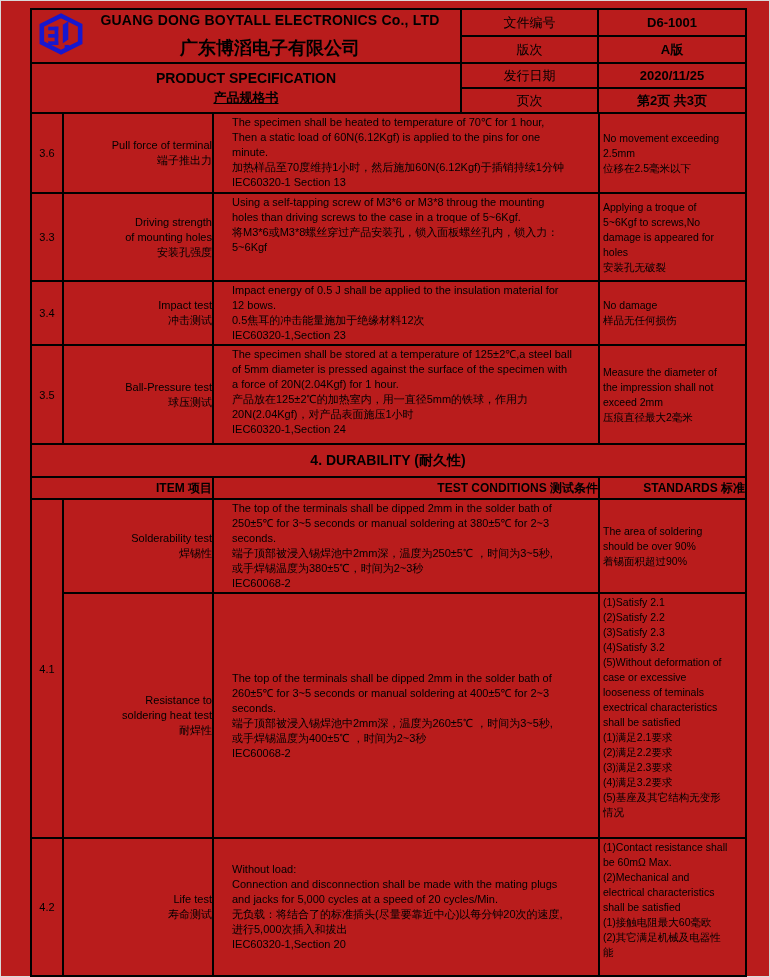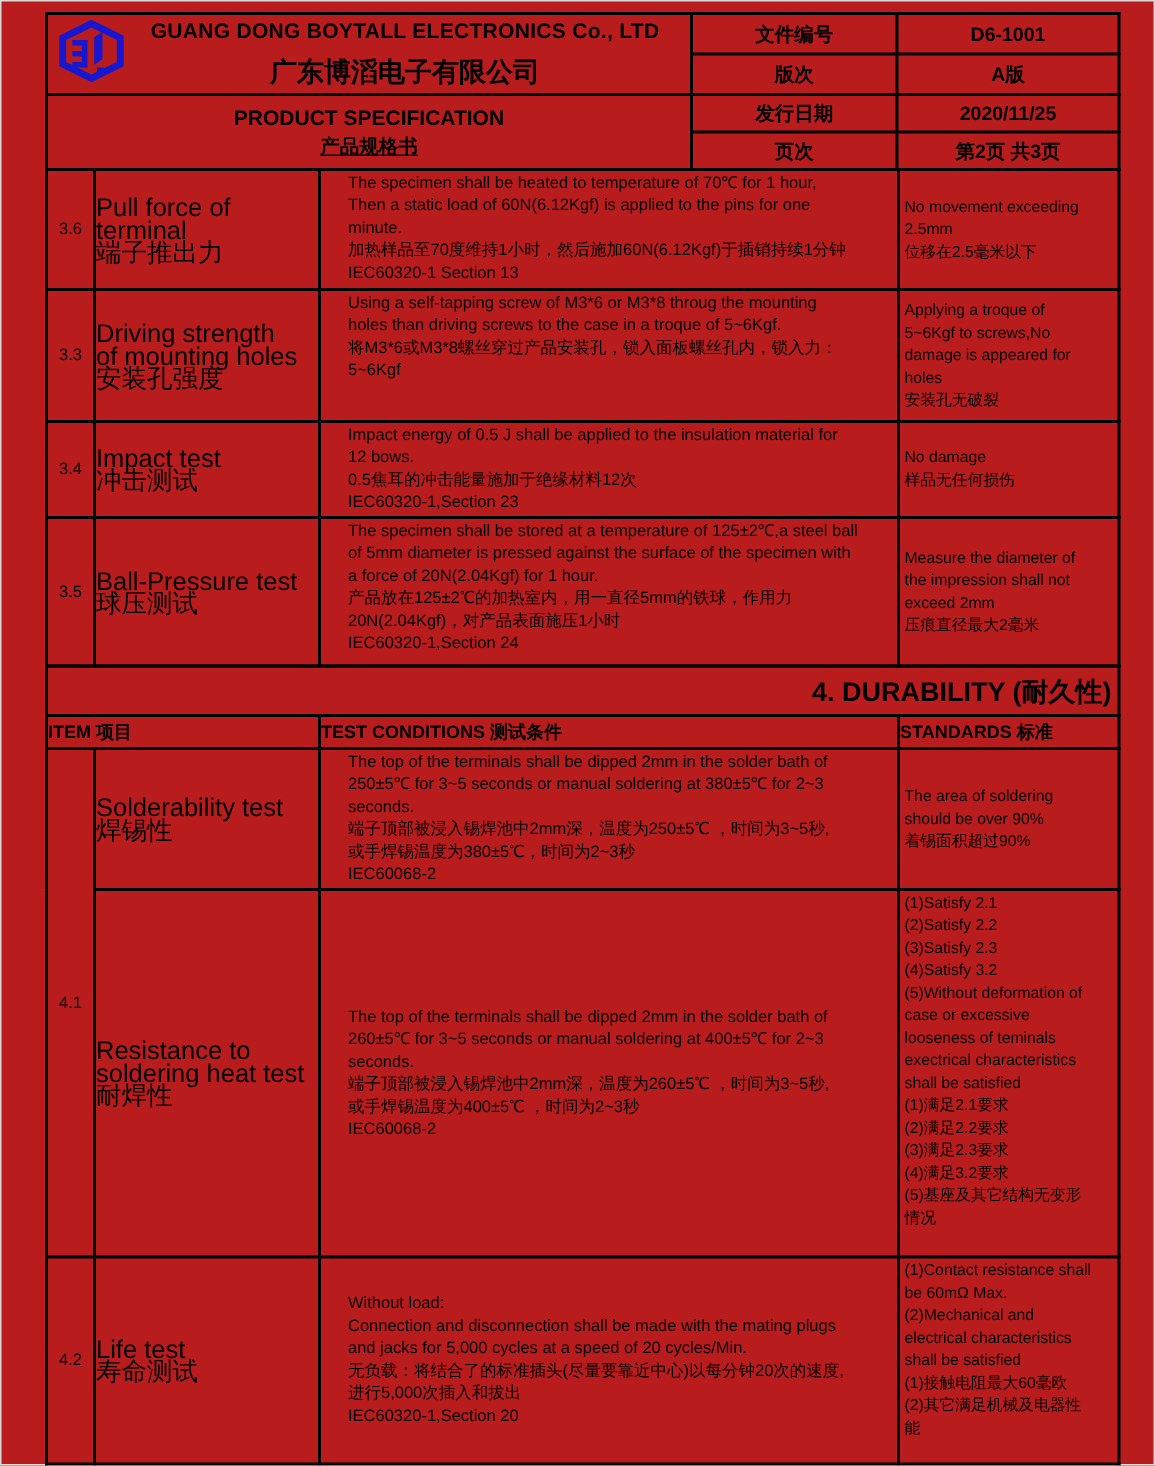--- a/index.html
+++ b/index.html
@@ -15,34 +15,34 @@
   
   .hdr td { text-align:center; vertical-align:middle; }
   .company-cell { padding:2px 4px; }
   .company-inner { display:flex; align-items:center; justify-content:flex-start; }
   .logo { flex:0 0 auto; margin-left:2px; }
   .company-text { flex:1; text-align:center; }
   .company-en { font-size:14px; font-weight:bold; letter-spacing:0.2px; }
   .company-cn { font-size:18px; font-weight:bold; margin-top:8px; }
   .doc-title-en { font-size:14px; font-weight:bold; }
   .doc-title-cn { font-size:13px; font-weight:bold; margin-top:3px;text-decoration:underline; }
-  .hdr-label { font-size:13px; font-weight:bold; }
+  .hdr-label { font-size:13px; font-weight:normal; }
   .hdr-value { font-size:13px; font-weight:bold; }
 
   
   .no-cell { text-align:center; vertical-align:middle; font-size:11px; }
-  .item-cell { text-align:left; vertical-align:middle; font-size:17px; line-height:15px; }
+  .item-cell { text-align:right; vertical-align:middle; font-size:11px; line-height:15px; }
   .cond-cell { text-align:left; vertical-align:top; font-size:11px; line-height:15px; padding:1px 18px; }
   .cond-mid { vertical-align:middle; }
   .std-cell { text-align:left; vertical-align:middle; font-size:10.5px; line-height:15px; padding:1px 2px 1px 3px; }
   .std-top { vertical-align:top; }
   .pre { white-space:pre-line; }
 
-  .sec-title { font-size:18px; font-weight:bold; text-align:right; vertical-align:middle; padding:2px 4px 2px 3px; }
-  .col-hdr { font-size:12px; font-weight:bold; text-align:left; vertical-align:middle; }
+  .sec-title { font-size:14px; font-weight:bold; text-align:center; vertical-align:middle; padding:2px 4px 2px 3px; }
+  .col-hdr { font-size:12px; font-weight:bold; text-align:right; vertical-align:middle; }
 </style>
 </head>
 <body>
 
 <div class="page">
   <div class="content">
 
     <table class="hdr">
       <colgroup>
           <col style="width:430px">

